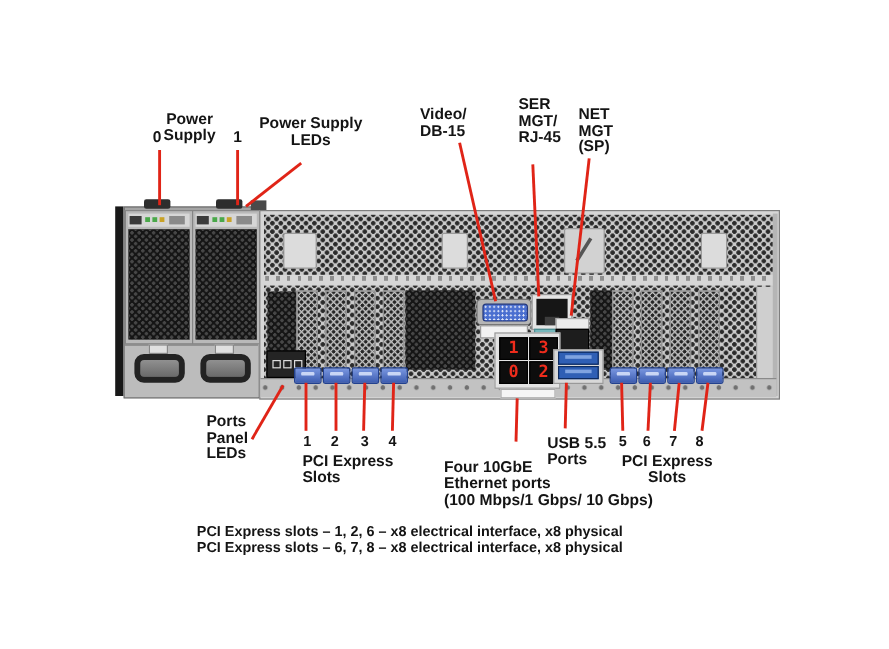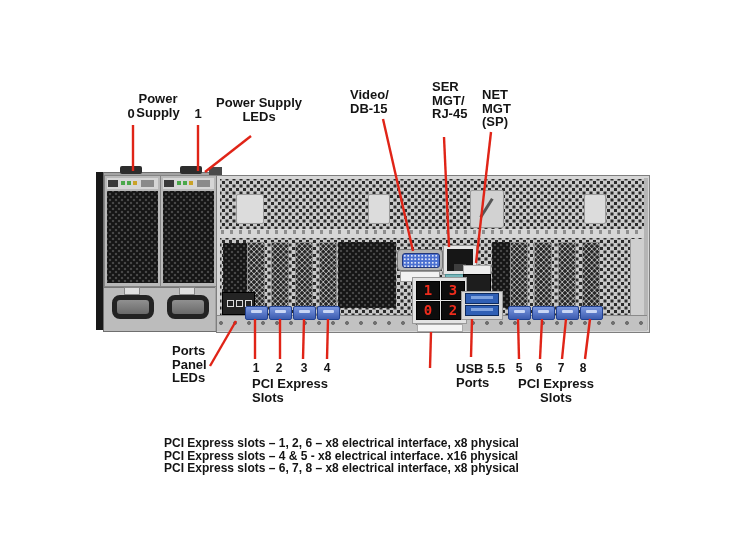--- a/index.html
+++ b/index.html
@@ -200,34 +200,38 @@
 
   <div class="lbl ctr" style="left:249px;top:362px;width:14px;font-size:12px;">1</div>
   <div class="lbl ctr" style="left:272px;top:362px;width:14px;font-size:12px;">2</div>
   <div class="lbl ctr" style="left:297px;top:362px;width:14px;font-size:12px;">3</div>
   <div class="lbl ctr" style="left:320px;top:362px;width:14px;font-size:12px;">4</div>
   <div class="lbl" style="left:252px;top:377px;">
     <div>PCI Express</div>
     <div>Slots</div>
   </div>
 
+  <div class="lbl" style="left:370px;top:382px;line-height:13.8px;">
+    <div>Four 10GbE</div>
+    <div>Ethernet ports</div>
+    <div>(100 Mbps/1 Gbps/ 10 Gbps)</div>
+  </div>
 
   <div class="lbl" style="left:456px;top:362px;">
     <div>USB 5.5</div>
     <div>Ports</div>
   </div>
 
   <div class="lbl ctr" style="left:512px;top:362px;width:14px;font-size:12px;">5</div>
   <div class="lbl ctr" style="left:532px;top:362px;width:14px;font-size:12px;">6</div>
   <div class="lbl ctr" style="left:554px;top:362px;width:14px;font-size:12px;">7</div>
   <div class="lbl ctr" style="left:576px;top:362px;width:14px;font-size:12px;">8</div>
   <div class="lbl ctr" style="left:517px;top:377px;width:78px;">
     <div>PCI Express</div>
     <div>Slots</div>
   </div>
 
   <div class="a" style="left:164px;top:437px;">
     <div class="fnote">PCI Express slots – 1, 2, 6 – x8 electrical interface, x8 physical</div>
-    <div class="fnote">PCI Express slots – 4 &amp; 5 - x8 electrical interface. x16 physical</div>
     <div class="fnote">PCI Express slots – 6, 7, 8  – x8 electrical interface, x8 physical</div>
   </div>
 
 </div>
 
 </body></html>

